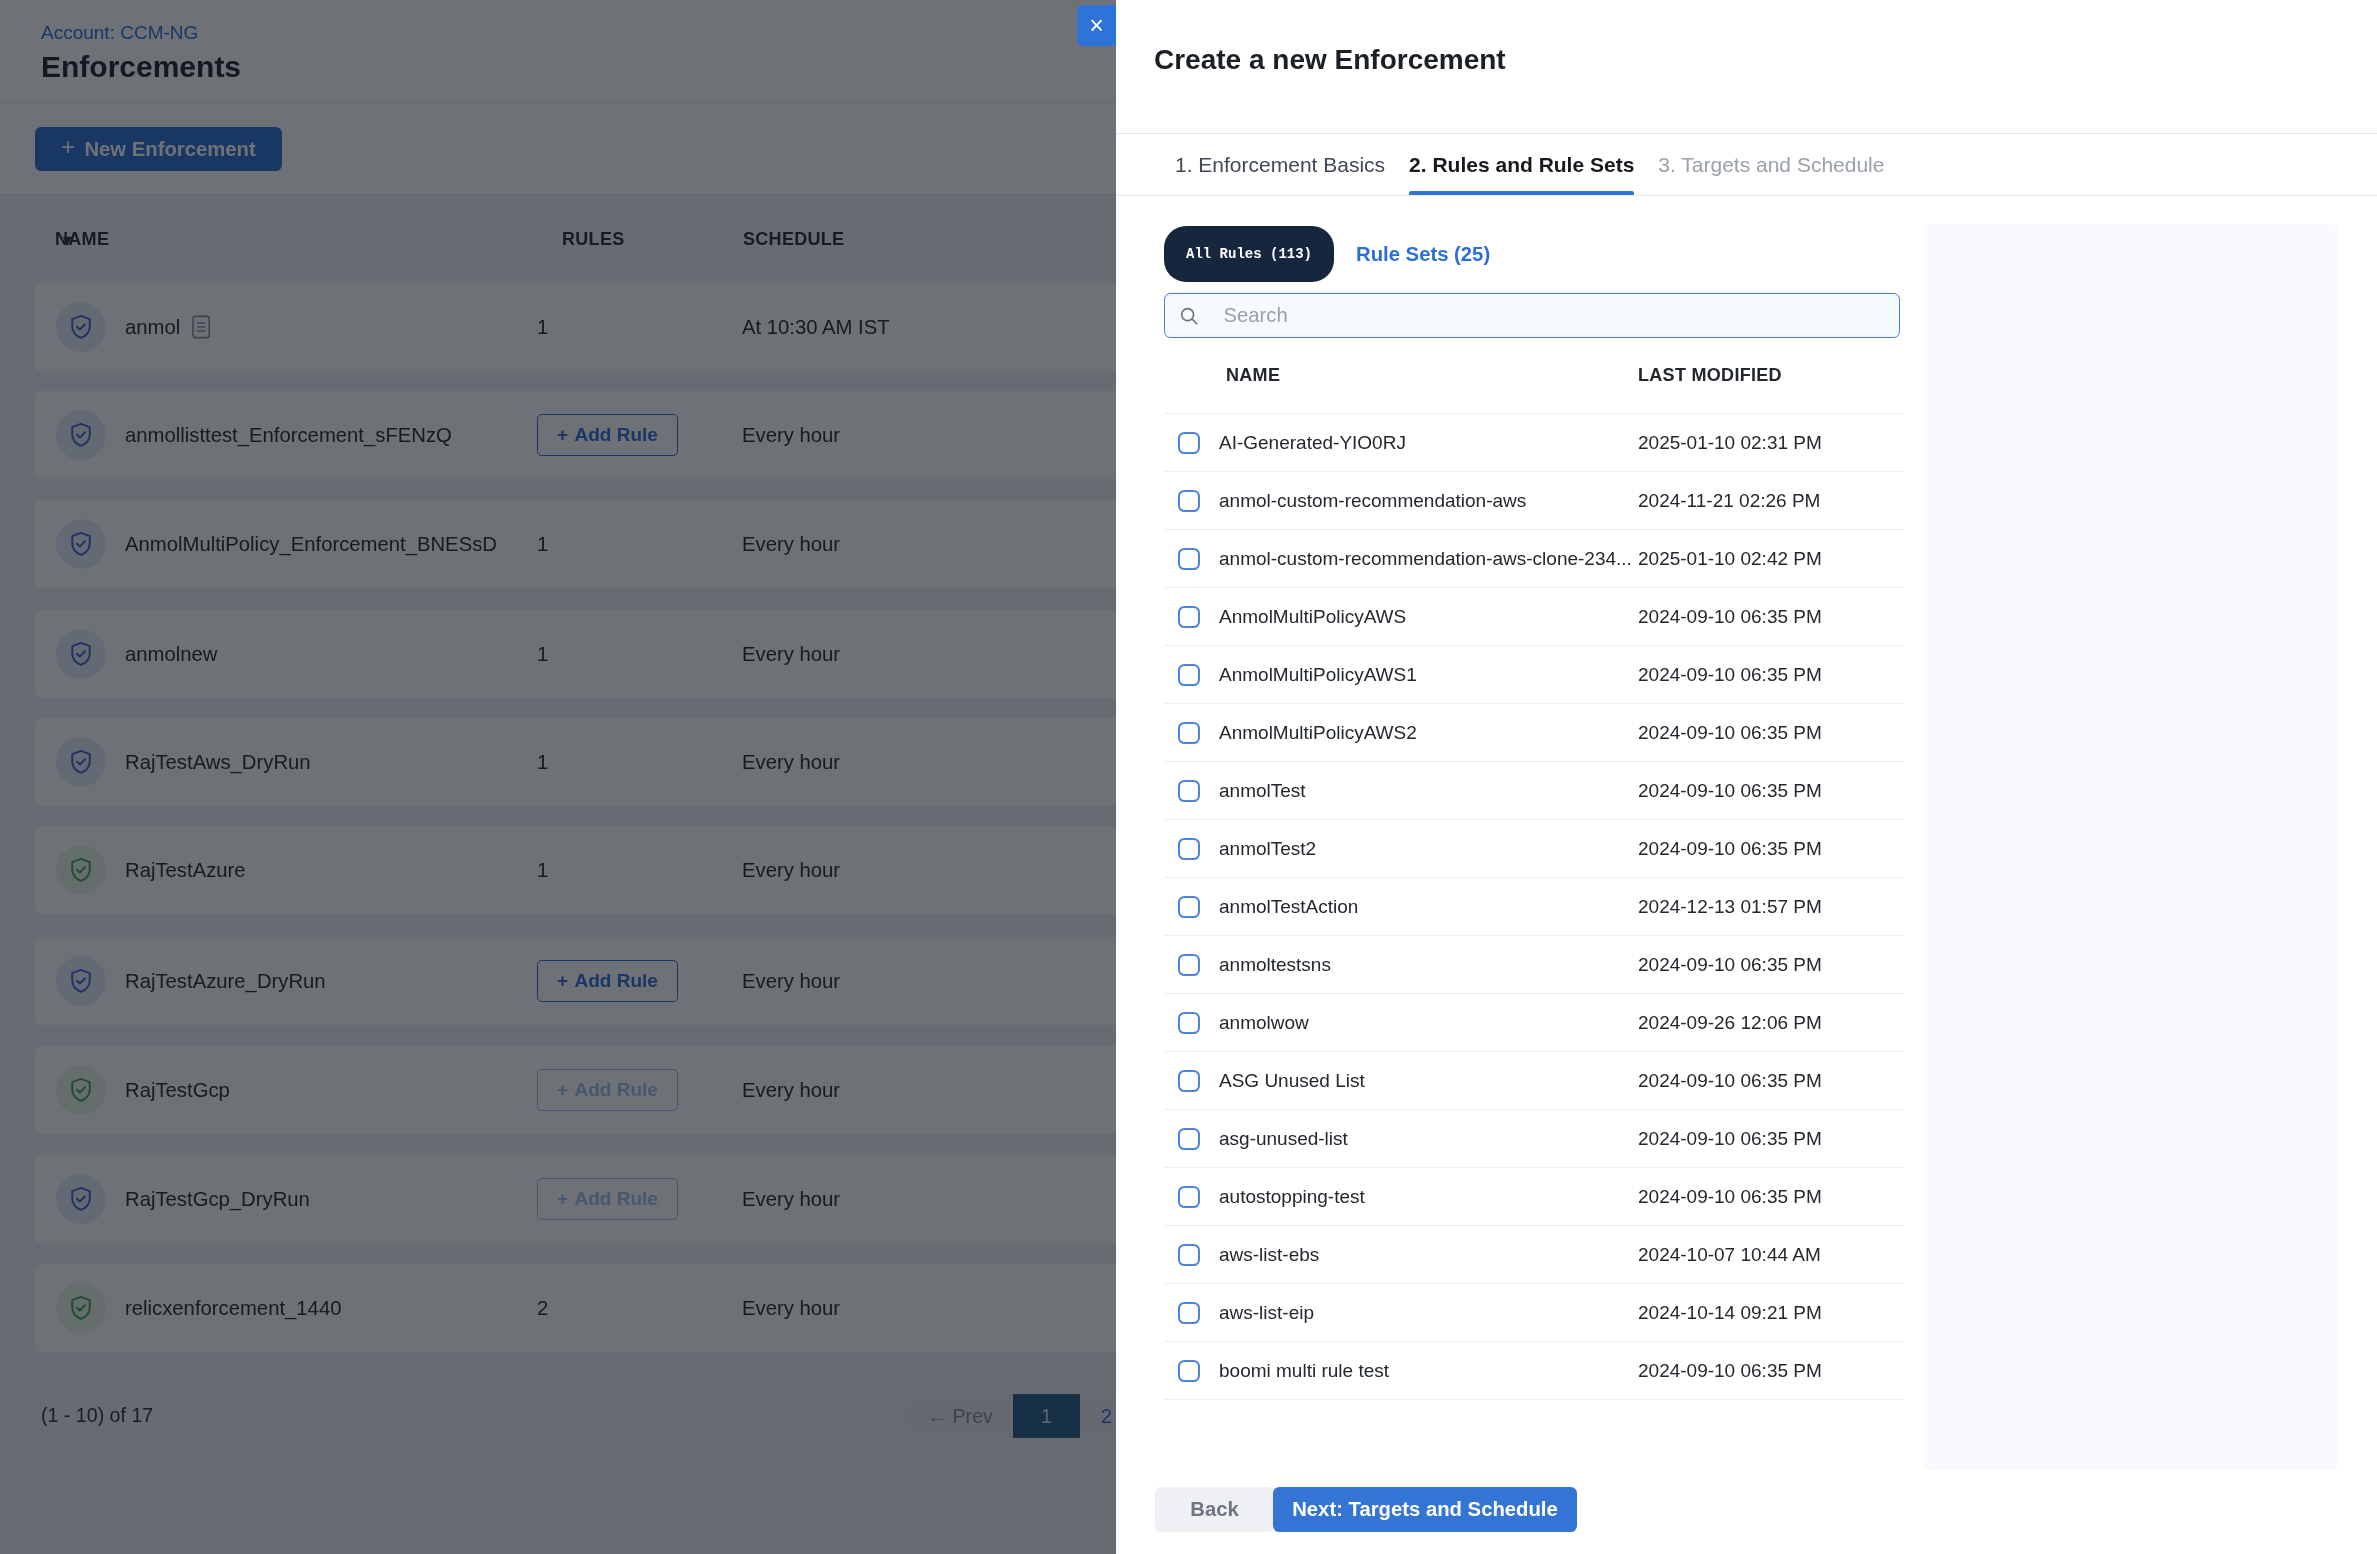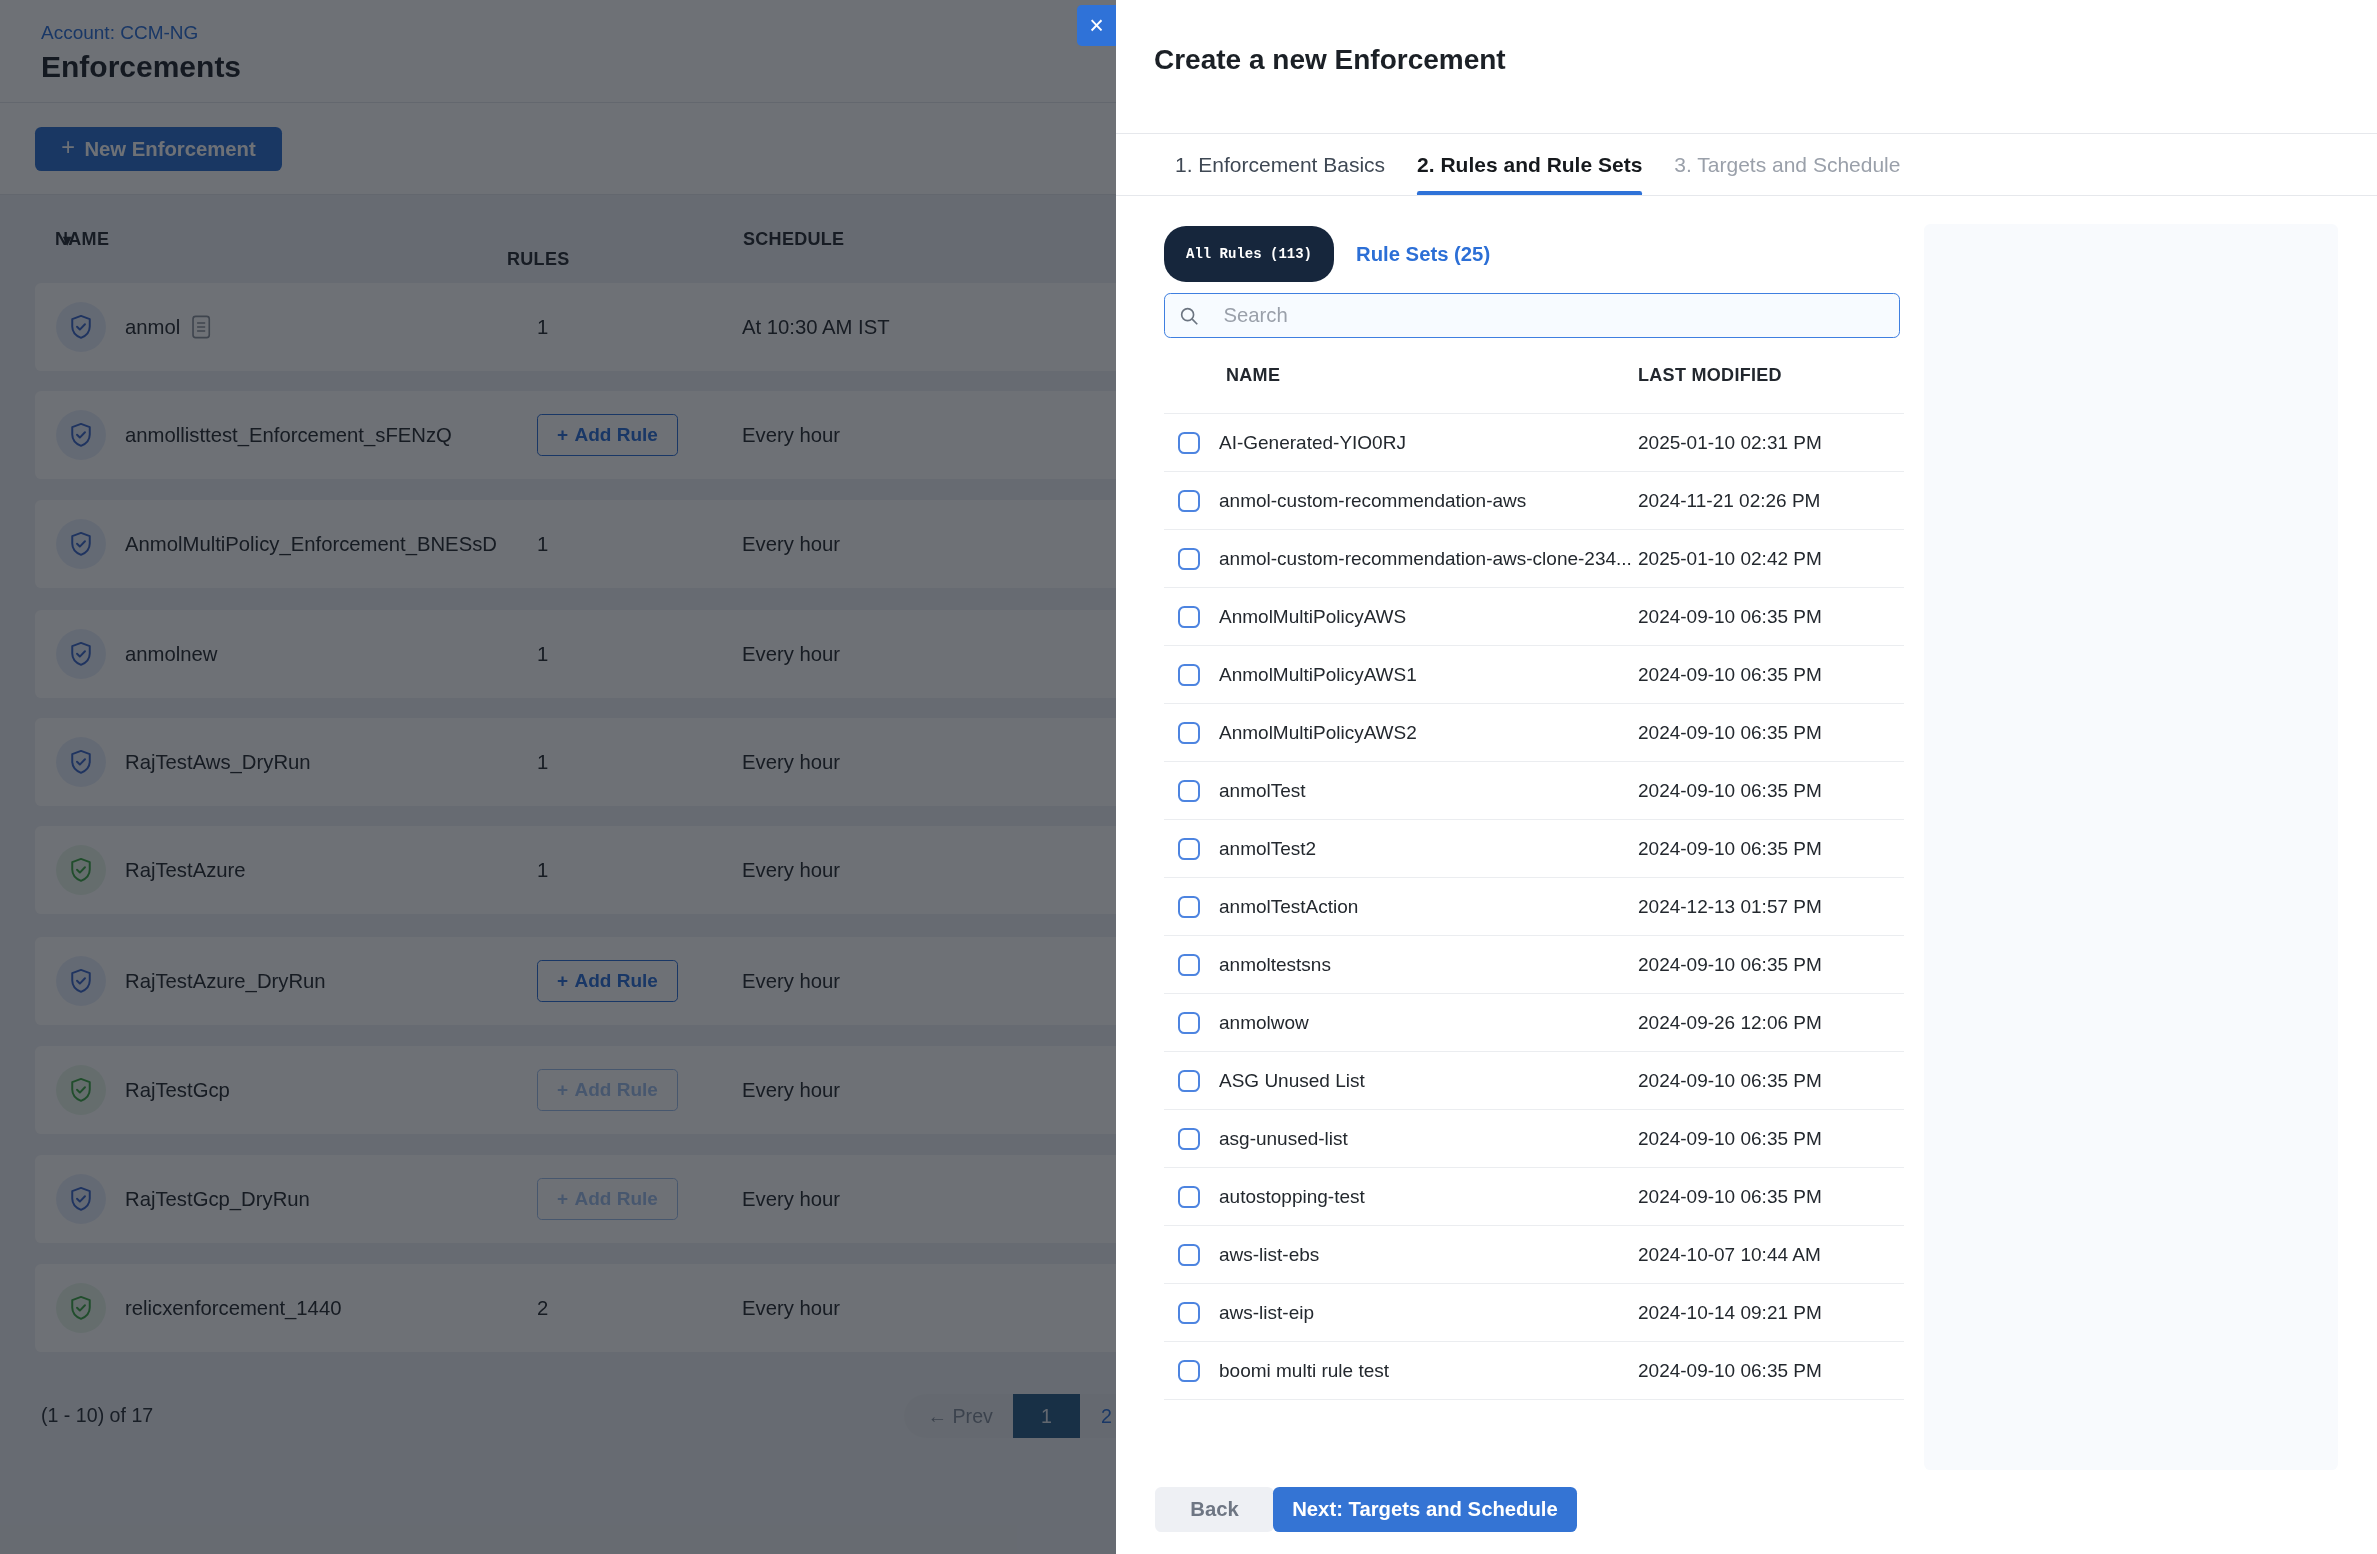--- a/index.html
+++ b/index.html
@@ -20,21 +20,21 @@
   .topbar { position:absolute; left:0; top:0; width:100%; height:103px; background:#fff; border-bottom:0.8px solid var(--line); }
   .account-link { position:absolute; left:41px; top:22px; font-size:19px; color:var(--link); }
   .page-title { position:absolute; left:41px; top:50px; font-size:30px; font-weight:bold; color:#1f242b; }
   .toolbar { position:absolute; left:0; top:103px; width:100%; height:92px; background:#fff; border-bottom:0.8px solid var(--line); }
   .new-btn { position:absolute; left:35px; top:24px; width:247px; height:44px; background:#2b6fd0; border-radius:6.3px;
     color:#fff; font-size:20.3px; font-weight:bold; display:flex; align-items:center; justify-content:center; gap:9.4px; border:none; cursor:pointer; }
   .new-btn .plus { font-weight:normal; font-size:23.5px; margin-top:-2.3px; }
 
   .grid-head { position:absolute; left:0; top:229px; width:1116px; height:23.5px; }
   .grid-head span { position:absolute; font-size:18px; font-weight:bold; color:#262c34; letter-spacing:0.3px; }
-  .gh-name { left:55px; } .gh-rules { left:507px;margin-top:20px; } .gh-sched { left:743px; }
+  .gh-name { left:55px; } .gh-rules { left:562px; } .gh-sched { left:743px; }
   .sort-arrow { font-size:11.7px; color:#7c8694; margin-left:7.8px; }
 
   .e-card { position:absolute; left:35px; width:2262px; height:88px; background:#fff; border-radius:6.3px; }
   .e-ic { position:absolute; left:21px; top:19px; width:50px; height:50px; border-radius:50%;
     display:flex; align-items:center; justify-content:center; }
   .e-ic.blue { background:#e7eefb; } .e-ic.green { background:#e8f6e9; }
   .e-name { position:absolute; left:90px; top:50%; transform:translateY(-50%); font-size:20.3px; color:#262b31; display:flex; align-items:center; gap:11px; }
   .e-rules { position:absolute; left:502px; top:50%; transform:translateY(-50%); font-size:20.3px; color:#262b31; }
   .add-rule-btn { position:absolute; left:502px; top:23px; width:141px; height:42px; background:transparent;
     border:1.6px solid var(--link); border-radius:4.7px; color:var(--link); font-size:19px; font-weight:bold; cursor:pointer;
@@ -53,21 +53,21 @@
   .overlay { position:absolute; left:0; top:0; width:1116px; height:1554px; background:rgba(13,18,26,.60); z-index:5; }
 
   
   .drawer { position:absolute; left:1116px; top:0; right:0; bottom:0; background:#fff; z-index:10; }
   .close-btn { position:absolute; left:-39px; top:4.7px; width:39px; height:41px; background:var(--accent);
     border:none; border-radius:4.7px 0 0 4.7px; color:#fff; font-size:25px; line-height:1; cursor:pointer;
     display:flex; align-items:center; justify-content:center; font-family:inherit; }
   .d-title { position:absolute; left:38px; top:44px; font-size:28px; font-weight:bold; color:#1b2026; }
 
   .tabs { position:absolute; left:0; right:0; top:133px; height:63px; border-top:0.8px solid #e6e8ec; border-bottom:0.8px solid #e6e8ec;
-    display:flex; align-items:stretch; padding-left:59px; gap:32px; }
+    display:flex; align-items:stretch; padding-left:59px; gap:24px; }
   .tab { font-size:21px; color:#3f4854; display:flex; align-items:center; position:relative; cursor:pointer; }
   .tab.active { font-weight:bold; color:#16191d; }
   .tab.active::after { content:''; position:absolute; left:0; right:0; bottom:0; height:3.9px; background:var(--accent); border-radius:2.3px 2.3px 0 0; }
   .tab.disabled { color:#9aa0aa; cursor:default; }
 
   .filters { position:absolute; left:48px; top:226px; display:flex; align-items:center; gap:22px; }
   .pill { height:56px; padding:0 22px; border-radius:22px; background:var(--pill); color:#fff; font-size:14px; font-weight:bold;
     display:flex; align-items:center; border:none; cursor:pointer; font-family:Liberation Mono, monospace; }
   .rulesets-link { color:var(--link); font-size:20.3px; font-weight:bold; background:none; border:none; cursor:pointer; font-family:inherit; }
 

